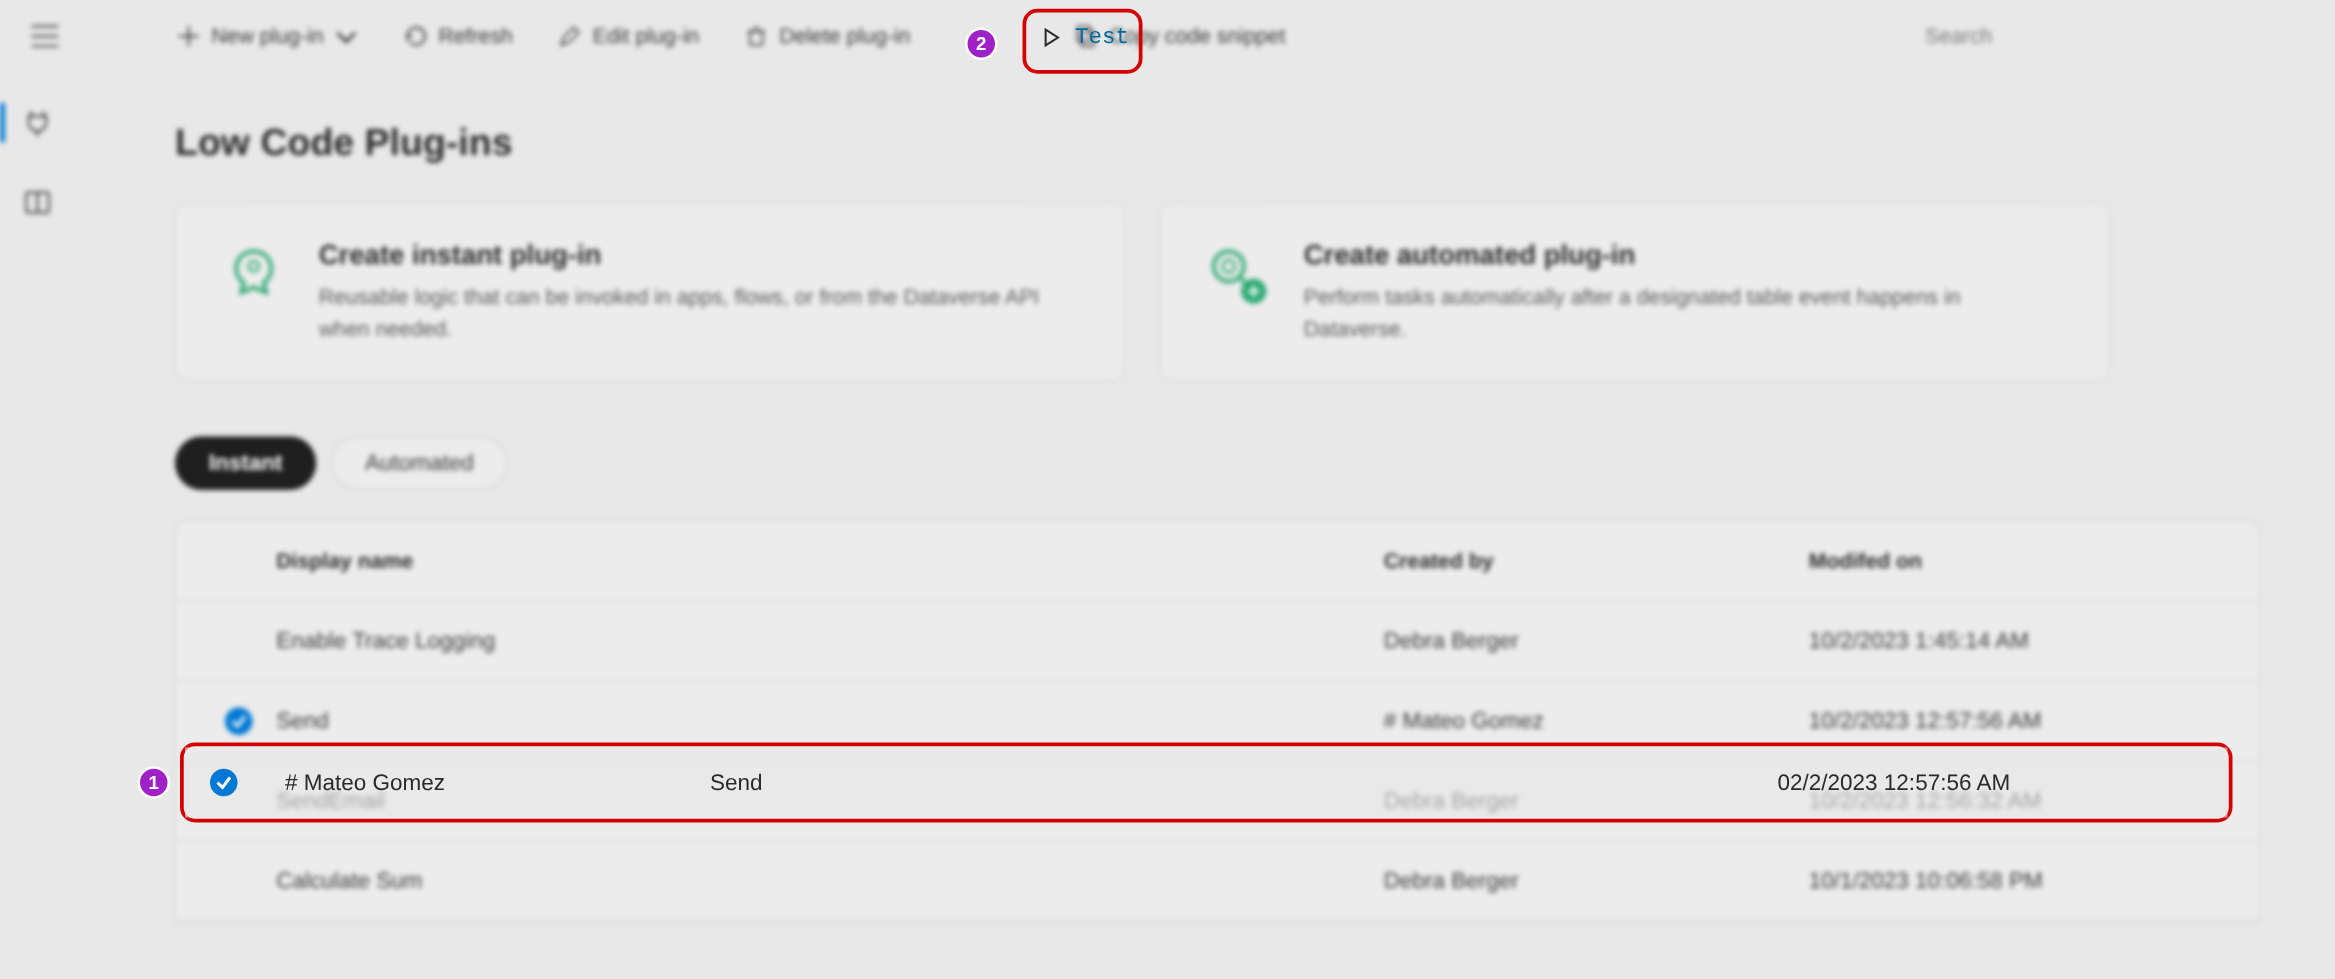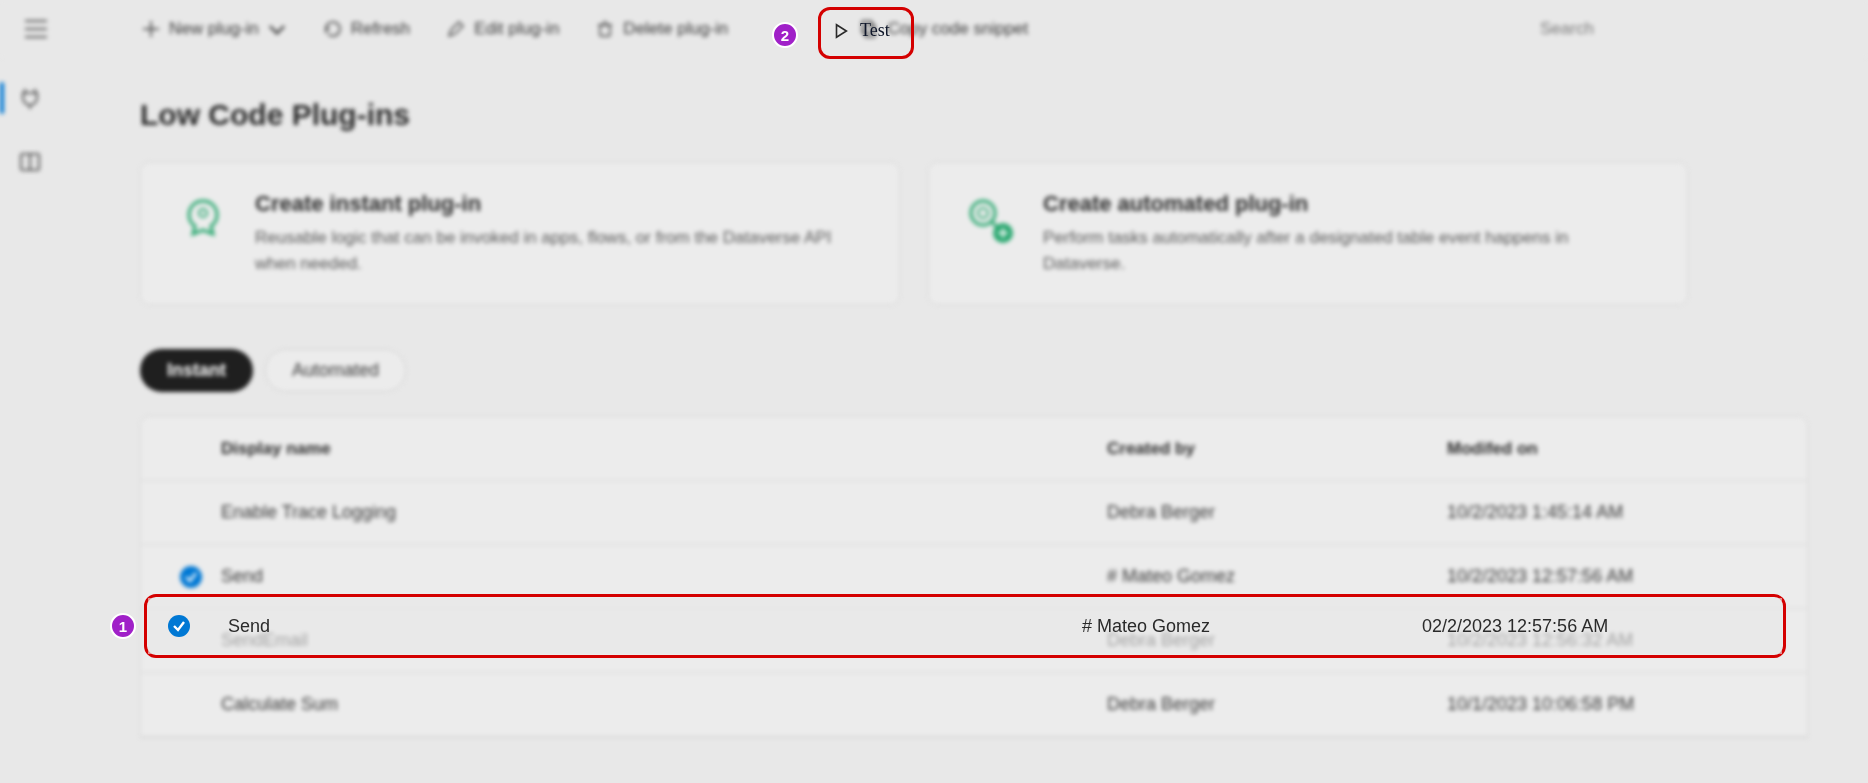--- a/index.html
+++ b/index.html
@@ -237,23 +237,23 @@
       align-items: center;
       justify-content: center;
       z-index: 50;
     }
     .sharp-test-btn {
       position: absolute;
       display: flex;
       align-items: center;
       gap: 10px;
       font-size: 18px;
-      color: #0f172a;
+      color: #0369a1;
       z-index: 40;
-      font-family: Liberation Serif, serif;
+      font-family: Liberation Mono, monospace;
       justify-content: space-between;
     }
     .sharp-row {
       position: absolute;
       display: flex;
       align-items: center;
       font-size: 18px;
       color: #2a2a2a;
       z-index: 40;
       font-family: "Segoe UI", sans-serif;
@@ -438,17 +438,17 @@
 </div>
 <div class="callout-badge" style="left:772px; top:22px;">2</div>
 
 <div class="overlay-callout" style="left:144px; top:594px; width:1642px; height:64px;"></div>
 <div class="sharp-row" style="left:148px; top:598px; width:1634px; height:56px;">
   <div class="sharp-check">
     <svg width="14" height="14" viewBox="0 0 14 14">
         <polyline points="2,7 6,11 12,3" fill="none" stroke="#fff" stroke-width="2.4"></polyline>
       </svg>
   </div>
+  <div style="width:340px"># Mateo Gomez</div>
   <div style="flex:1">Send</div>
-  <div style="width:340px"># Mateo Gomez</div>
   <div style="width:340px">02/2/2023 12:57:56 AM</div>
 </div>
 <div class="callout-badge" style="left:110px; top:613px;">1</div>
 
 </body></html>

